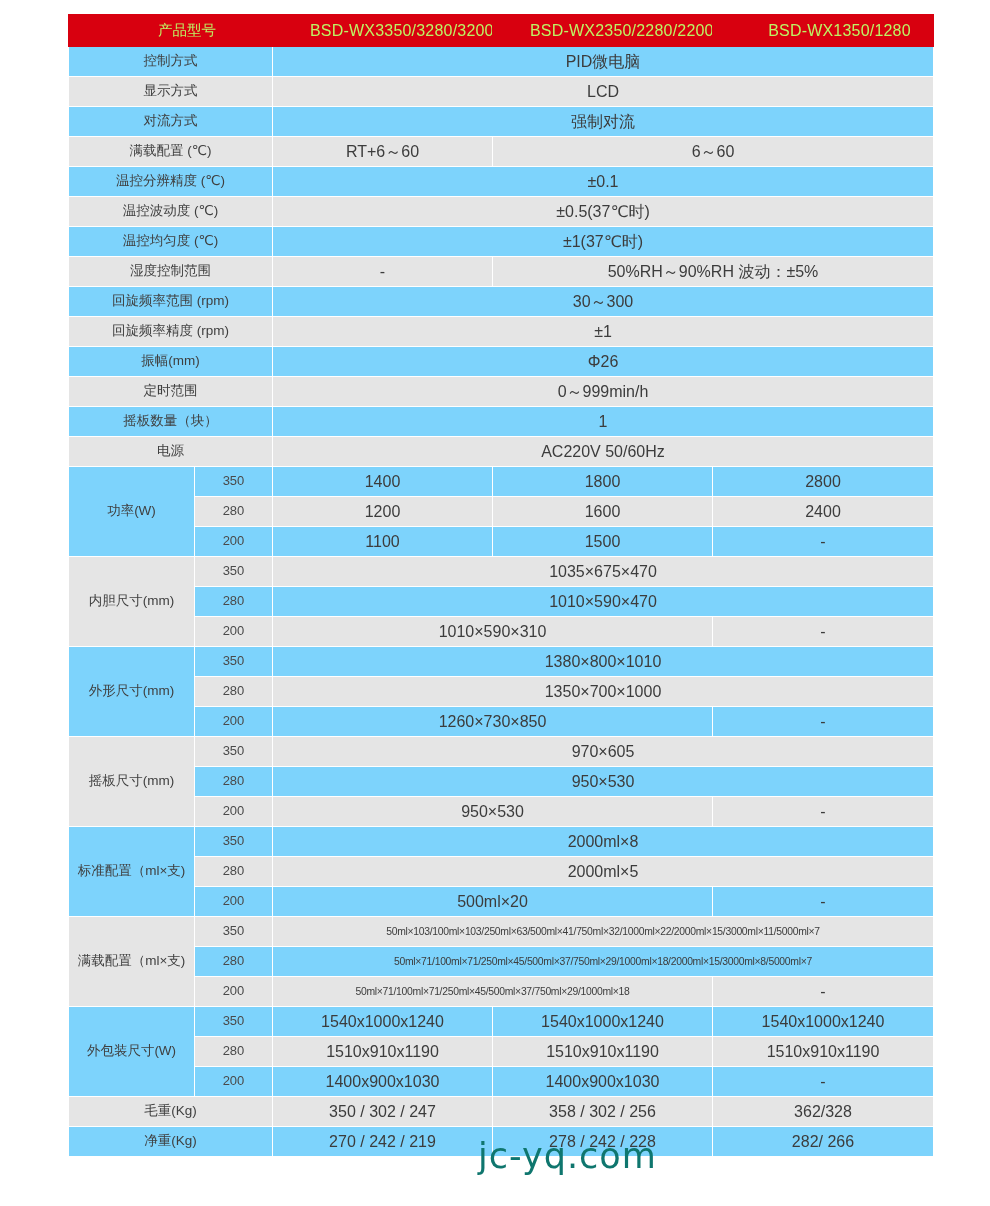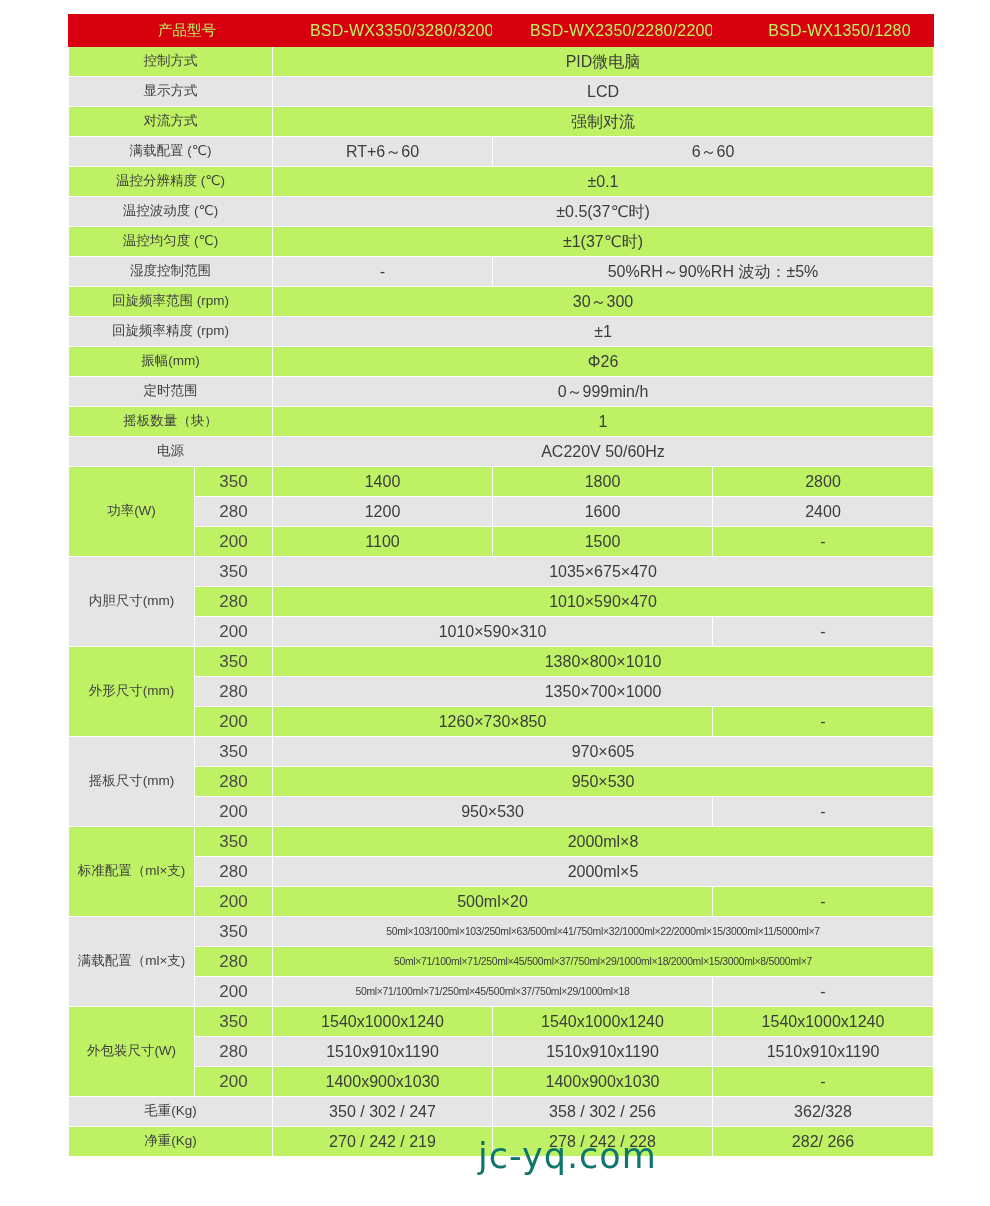--- a/index.html
+++ b/index.html
@@ -38,25 +38,25 @@
     color:#bef264;
     font-weight:normal;
     font-size:14.5px;
     height:31px;
     border-color:#d8000f;
     padding-left:37px;
   }
   tr.hdr th.model{font-size:16px;letter-spacing:.2px;}
 
   
-  .g-dark{background:#bef264;}
+  .g-dark{background:#7dd3fc;}
   .g-light{background:#e5e5e5;}
 
   .label{color:#3f3f3f;font-size:13.5px;}
-  .sub{font-size:17px;color:#4a4a4a;}
+  .sub{font-size:13px;color:#4a4a4a;}
   .val{font-size:16px;color:#3c3c3c;}
   .val.tiny{font-size:10.4px;letter-spacing:-0.3px;}
 
   .note{
     position:absolute;
     left:70px; top:1139px;
     font-size:13.5px;
     color:#3a3a3a;
   }
   .watermark{

